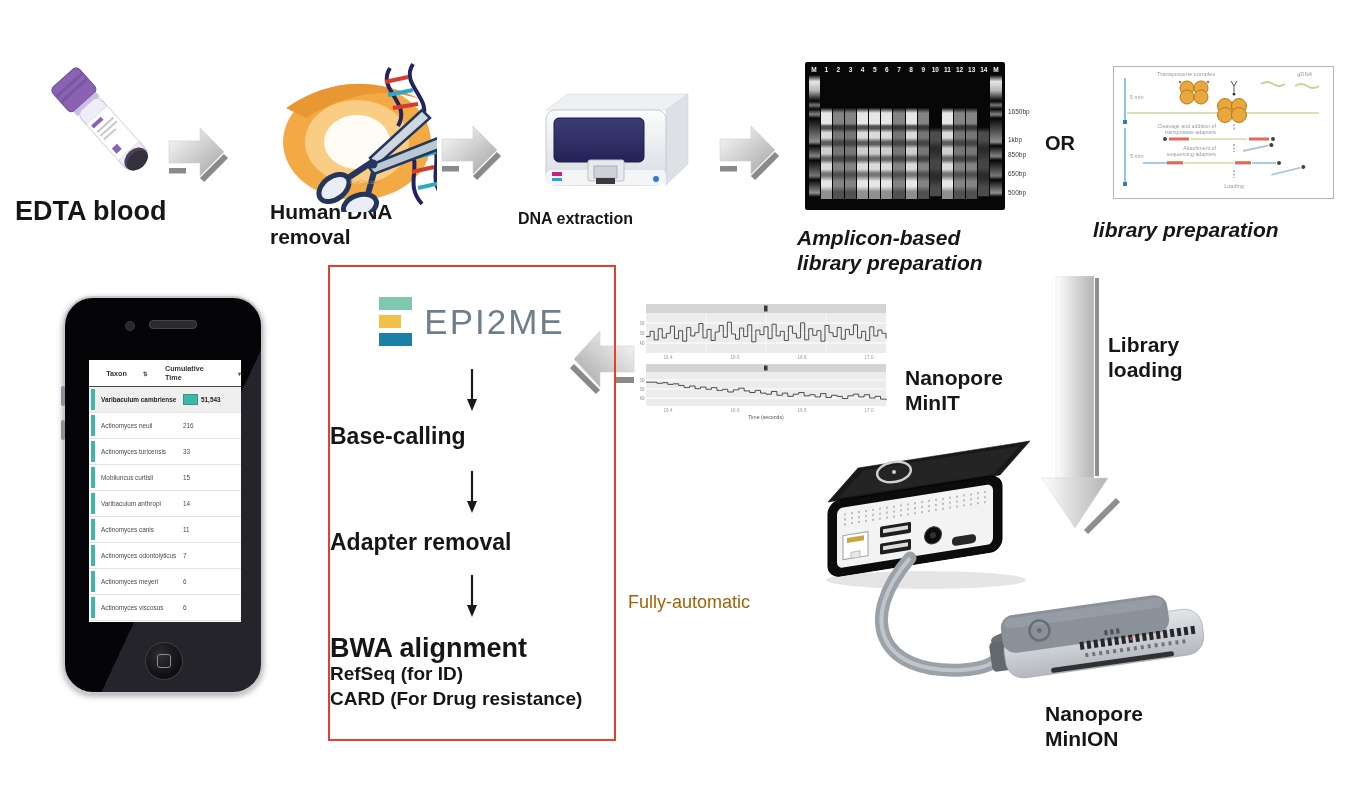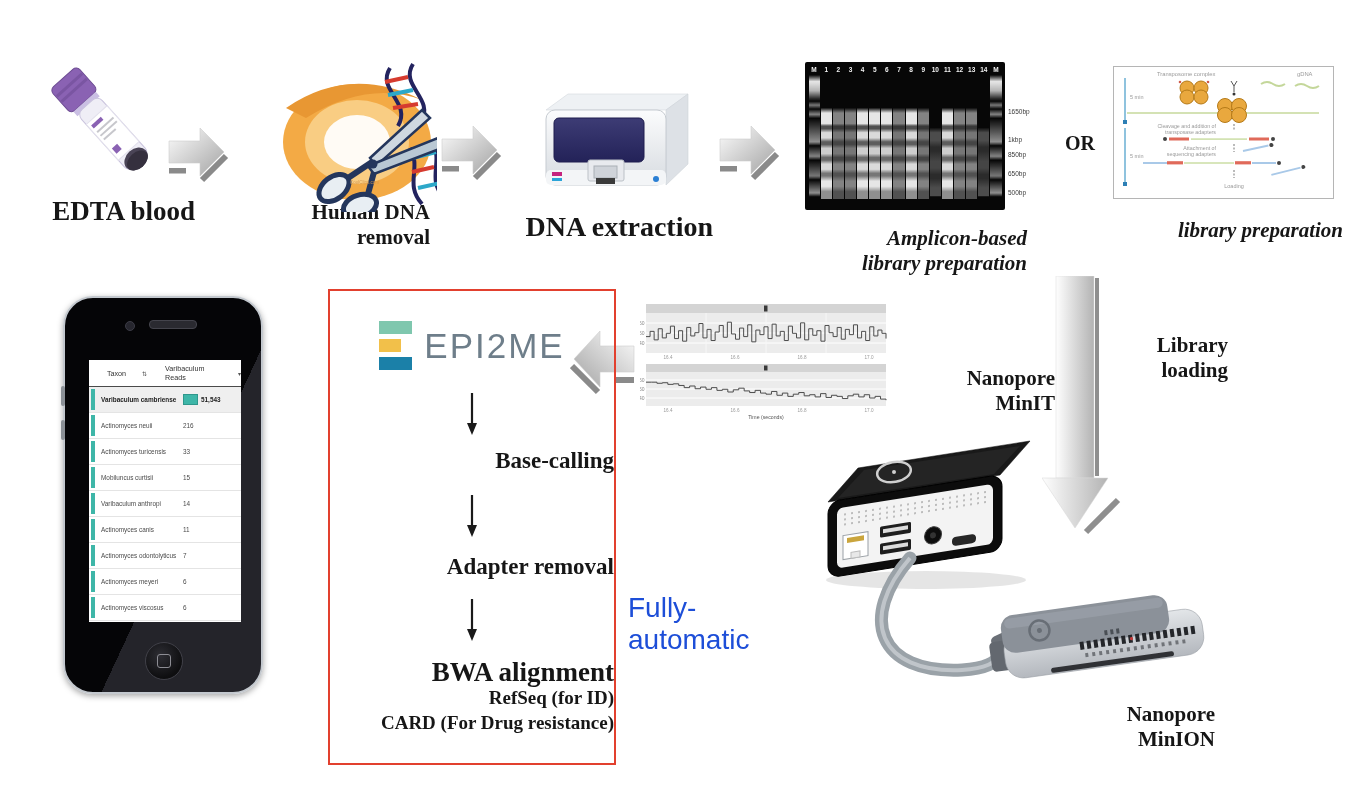--- a/index.html
+++ b/index.html
@@ -1,19 +1,19 @@
 <!DOCTYPE html>
 <html><head>
 <meta charset="utf-8">
 <style>
   html,body{margin:0;padding:0;background:#fff;}
   .canvas{position:relative;width:1370px;height:800px;background:#ffffff;overflow:hidden;
           font-family:"Liberation Sans",sans-serif;}
   .abs{position:absolute;}
-  .lbl{font-weight:bold;color:#161616;text-align:right;line-height:1.18;font-family:Liberation Serif, serif;}
+  .lbl{font-weight:bold;color:#161616;text-align:left;line-height:1.18;}
   .lbl-it{font-style:italic;}
   
   .gel{position:absolute;left:0;top:0;width:200px;height:148px;background:#070707;border-radius:2px;
        display:flex;padding:2px 3px 4px 3px;box-sizing:border-box;}
   .lane{flex:1;display:flex;flex-direction:column;}
   .lane-label{height:11px;font-size:6.5px;font-weight:bold;color:#f2f2f2;text-align:center;line-height:11px;}
   .bands{flex:1;margin:0 .5px;filter:blur(.5px);}
   .lp-m{background:linear-gradient(to bottom, rgba(255,255,255,0) 0%, rgba(255,255,255,.9) 5%, rgba(255,255,255,.7) 12%, rgba(255,255,255,.15) 18%, rgba(255,255,255,0) 20%, rgba(255,255,255,.45) 23%, rgba(255,255,255,0) 26%, rgba(255,255,255,.5) 30%, rgba(255,255,255,0) 33%, rgba(255,255,255,.55) 51%, rgba(255,255,255,0) 54%, rgba(255,255,255,.5) 62%, rgba(255,255,255,0) 65%, rgba(255,255,255,.45) 77%, rgba(255,255,255,0) 80%, rgba(255,255,255,.55) 90%, rgba(255,255,255,0) 93%);}
   .lp-a{background:linear-gradient(to bottom, rgba(255,255,255,0) 0% 25%, rgba(255,255,255,.9) 29% 37%, rgba(255,255,255,.3) 39% 41%, rgba(255,255,255,.85) 44% 48%, rgba(255,255,255,.35) 51% 53%, rgba(255,255,255,.8) 56% 60%, rgba(255,255,255,.4) 63% 65%, rgba(255,255,255,.85) 68% 72%, rgba(255,255,255,.45) 75% 77%, rgba(255,255,255,.9) 81% 85%, rgba(255,255,255,.55) 89% 95%, rgba(255,255,255,0) 95%);}
   .lp-b{background:linear-gradient(to bottom, rgba(255,255,255,0) 0% 25%, rgba(255,255,255,.5) 29% 37%, rgba(255,255,255,.2) 39% 41%, rgba(255,255,255,.45) 44% 48%, rgba(255,255,255,.25) 51% 53%, rgba(255,255,255,.45) 56% 60%, rgba(255,255,255,.25) 63% 65%, rgba(255,255,255,.5) 68% 72%, rgba(255,255,255,.3) 75% 77%, rgba(255,255,255,.5) 81% 85%, rgba(255,255,255,.3) 89% 95%, rgba(255,255,255,0) 95%);}
@@ -26,32 +26,32 @@
      background:#2a2a30;border-radius:4px;border:1px solid #44444c;}
   .phone-camera{position:absolute;left:60px;top:23px;width:8px;height:8px;border-radius:50%;
      background:#26262e;border:1px solid #3c3c46;}
   .phone-screen{position:absolute;left:24px;top:62px;width:152px;height:262px;background:#fff;overflow:hidden;}
   .phone-home{position:absolute;left:50%;bottom:12px;width:36px;height:36px;margin-left:-18px;border-radius:50%;
      background:radial-gradient(circle at 40% 35%,#2e2e34,#0e0e10 70%);border:1px solid #404048;}
   .home-square{position:absolute;left:50%;top:50%;width:12px;height:12px;margin:-7px 0 0 -7px;
      border:1.6px solid #8d8d94;border-radius:3px;}
   .sidebtn{position:absolute;left:-4px;width:4px;height:20px;background:#8b9096;border-radius:2px;}
   .tbl-head{height:26px;display:flex;align-items:center;border-bottom:1.5px solid #4a4a4a;background:#fff;}
-  .th{flex:1;display:flex;justify-content:center;align-items:center;gap:16px;font-size:7.2px;font-weight:normal;color:#333;}
+  .th{flex:1;display:flex;justify-content:center;align-items:center;gap:16px;font-size:7.2px;font-weight:bold;color:#333;}
   .sorticon{font-size:6px;color:#555;}
   .trow{height:26px;display:flex;align-items:center;border-bottom:1px solid #e4e4e4;position:relative;padding-left:12px;box-sizing:border-box;}
   .trow::before{content:"";position:absolute;left:2px;top:2px;bottom:2px;width:4px;background:#3eb6a8;}
   .tname{width:82px;font-size:6.4px;color:#4a4a4a;}
   .tval{font-size:6.4px;color:#4a4a4a;}
   .trow.first{background:#efefef;}
   .trow.first .tname{font-weight:bold;color:#1c1c1c;}
   .trow.first .tval{font-weight:bold;color:#1c1c1c;}
   .swatch{display:inline-block;width:13px;height:9px;background:#3eb6a8;border:1px solid #2f978c;margin-right:3px;}
   
-  .redbox{position:absolute;left:328px;top:265px;width:284px;height:472px;border:2px solid #e2402e;z-index:2;margin-top:24px;}
+  .redbox{position:absolute;left:328px;top:265px;width:284px;height:472px;border:2px solid #e2402e;z-index:2;}
   .epi-sq{width:33px;height:13px;}
 </style>
 </head>
 <body>
 
 <div class="canvas">
 
   <svg class="abs" style="left:30px;top:48px" width="160" height="160">
     <g transform="rotate(-42 80 82)">
       <rect x="62" y="12" width="36" height="32" rx="5" fill="#8a62b3" stroke="#6d4c93"></rect>
@@ -153,21 +153,21 @@
     <rect x="18" y="28" width="120" height="75" rx="9" fill="url(#mb)" stroke="#c6cbd1"></rect>
     <rect x="26" y="36" width="90" height="44" rx="5" fill="url(#mw)" stroke="#1e1d4e"></rect>
     <rect x="18" y="88" width="120" height="15" rx="5" fill="#f3f5f7"></rect>
     <rect x="24" y="90" width="10" height="4" fill="#c5247e"></rect>
     <rect x="24" y="96" width="10" height="3" fill="#2aa4d8"></rect>
     <rect x="60" y="78" width="36" height="21" rx="2" fill="#e8eaee" stroke="#bcc1c7"></rect>
     <rect x="66" y="84" width="23" height="12" fill="#cfd3d9" stroke="#aab0b6"></rect>
     <rect x="68" y="96" width="19" height="6" fill="#3a3a3a"></rect>
     <circle cx="128" cy="97" r="3" fill="#2a7fd4"></circle>
   </svg>
-  <div class="abs lbl" style="left:518px;top:210px;width:195px;font-size:28px">DNA extraction</div>
+  <div class="abs lbl" style="left:518px;top:210px;width:195px;font-size:16px">DNA extraction</div>
 
   <svg class="abs" style="left:716px;top:118px" width="64" height="64">
     <defs>
         <linearGradient id="ag3" x1="0" y1="0" x2="1" y2="1">
           <stop offset="0" stop-color="#fdfdfd"></stop>
           <stop offset="1" stop-color="#a3a3a3"></stop>
         </linearGradient>
       </defs>
     <polygon points="4,21 35,21 35,8 59,32 35,56 35,43 4,43" fill="url(#ag3)" stroke="#cccccc" stroke-width="0.6"></polygon>
     <rect x="4" y="48" width="17" height="5.5" fill="#8a8a8a"></rect>
@@ -426,36 +426,36 @@
     <div class="abs lbl" style="left:0;right:0;top:262px;font-size:23px">Adapter removal</div>
     <svg class="abs" style="left:50%;margin-left:-7px;top:306px" width="14" height="46">
       <line x1="7" y1="2" x2="7" y2="33" stroke="#1a1a1a" stroke-width="2.2"></line>
         <polygon points="2,32 12,32 7,44" fill="#1a1a1a"></polygon>
     </svg>
     <div class="abs lbl" style="left:0;right:0;top:366px;font-size:27px">BWA alignment</div>
     <div class="abs lbl" style="left:0;right:0;top:396px;font-size:19px">RefSeq (for ID)</div>
     <div class="abs lbl" style="left:0;right:0;top:421px;font-size:19px">CARD (For Drug resistance)</div>
   </div>
 
-  <div class="abs" style="left:628px;top:592px;width:180px;font-size:28px;color:#1d4ed8">Fully-automatic</div>
+  <div class="abs" style="left:628px;top:592px;width:180px;font-size:18px;color:#a16207">Fully-automatic</div>
 
   <div class="abs" style="left:63px;top:296px;width:200px;height:398px">
     <div class="phone-body">
       <div class="sidebtn" style="top:88px"></div>
       <div class="sidebtn" style="top:122px"></div>
       <div class="phone-earpiece"></div>
       <div class="phone-camera"></div>
       <div class="phone-screen">
         <div class="tbl-head">
           <div class="th">
             <span>Taxon</span>
             <span class="sorticon">⇅</span>
           </div>
           <div class="th">
-            <span>Varibaculum Reads</span>
+            <span>Cumulative Time</span>
             <span class="sorticon">▾</span>
           </div>
         </div>
         <div class="trow first">
           <span class="tname">Varibaculum cambriense</span>
           <span class="swatch"></span>
           <span class="tval">51,543</span>
         </div>
         <div class="trow">
             <span class="tname">Actinomyces neuii</span>

